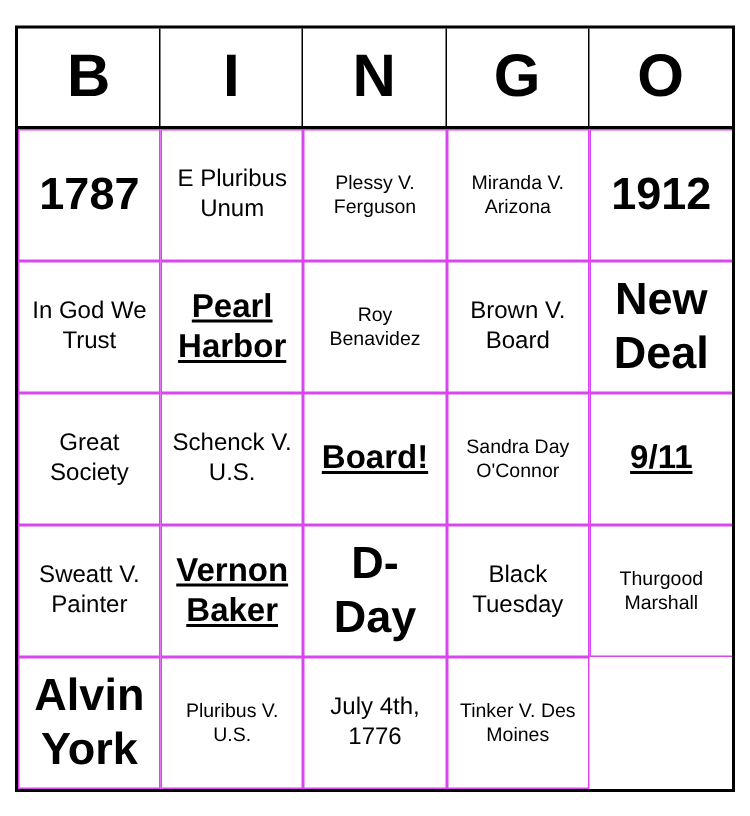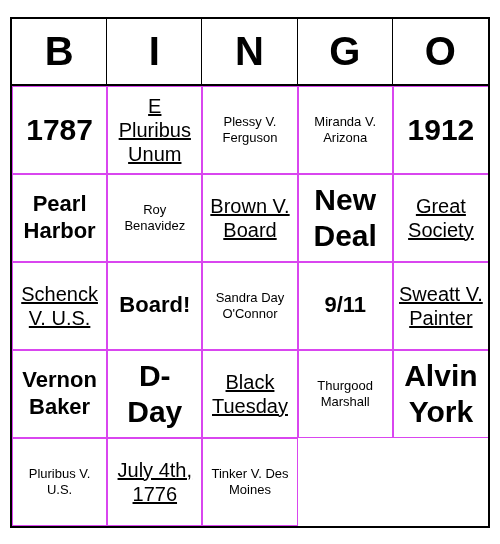--- a/index.html
+++ b/index.html
@@ -48,24 +48,24 @@
     .bingo-cell:nth-child(5n) {
       border-right: none;
     }
     .bingo-cell span {
       display: block;
       line-height: 1.2;
     }
     .size-large {
       font-size: 22px;
       font-weight: bold;
+      text-decoration: underline;
     }
     .size-medium {
-      font-size: 20px;
-      text-decoration: underline;
+      font-size: 16px;
     }
     .size-small {
       font-size: 13px;
     }
     .size-xlarge {
       font-size: 30px;
       font-weight: bold;
     }
   </style>
 </head>
@@ -87,20 +87,23 @@
         <span class="size-medium">E Pluribus Unum</span>
       </div>
       <div class="bingo-cell">
         <span class="size-small">Plessy V. Ferguson</span>
       </div>
       <div class="bingo-cell">
         <span class="size-small">Miranda V. Arizona</span>
       </div>
       <div class="bingo-cell">
         <span class="size-xlarge">1912</span>
+      </div>
+      <div class="bingo-cell">
+        <span class="size-medium">In God We Trust</span>
       </div>
       <div class="bingo-cell">
         <span class="size-large">Pearl Harbor</span>
       </div>
       <div class="bingo-cell">
         <span class="size-small">Roy Benavidez</span>
       </div>
       <div class="bingo-cell">
         <span class="size-medium">Brown V. Board</span>
       </div>

